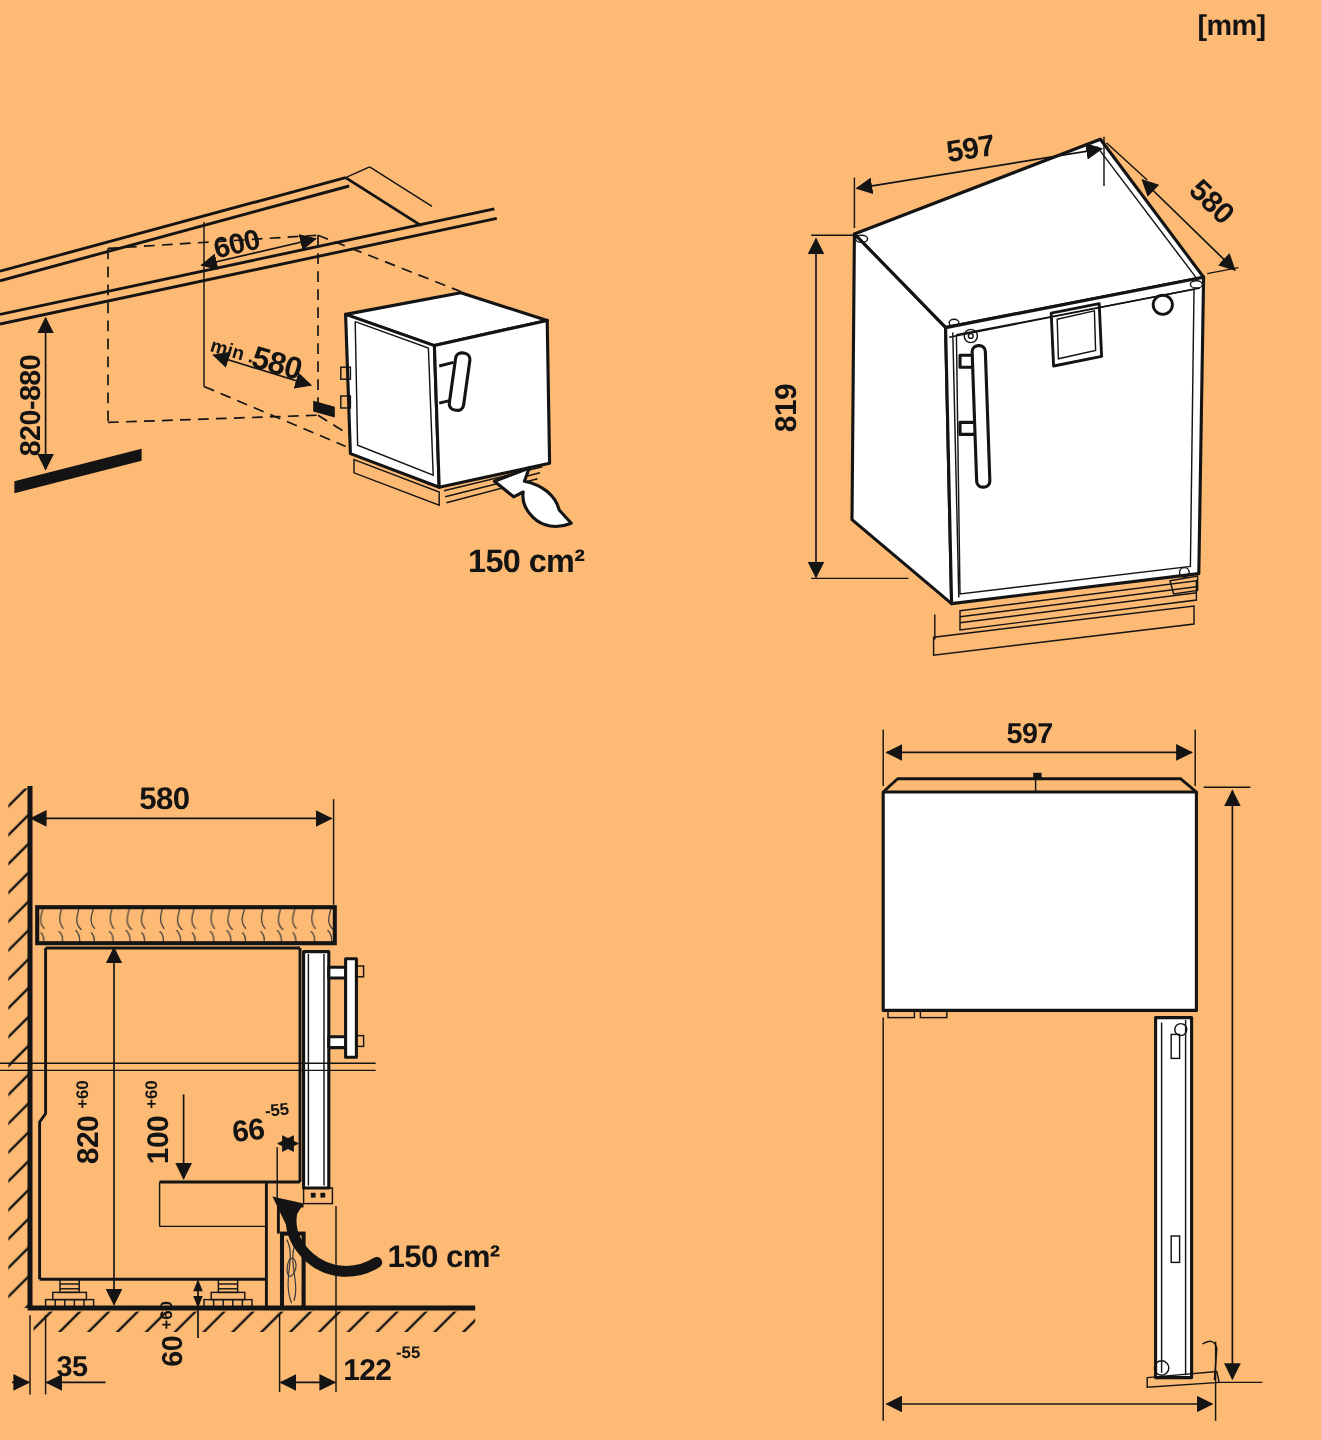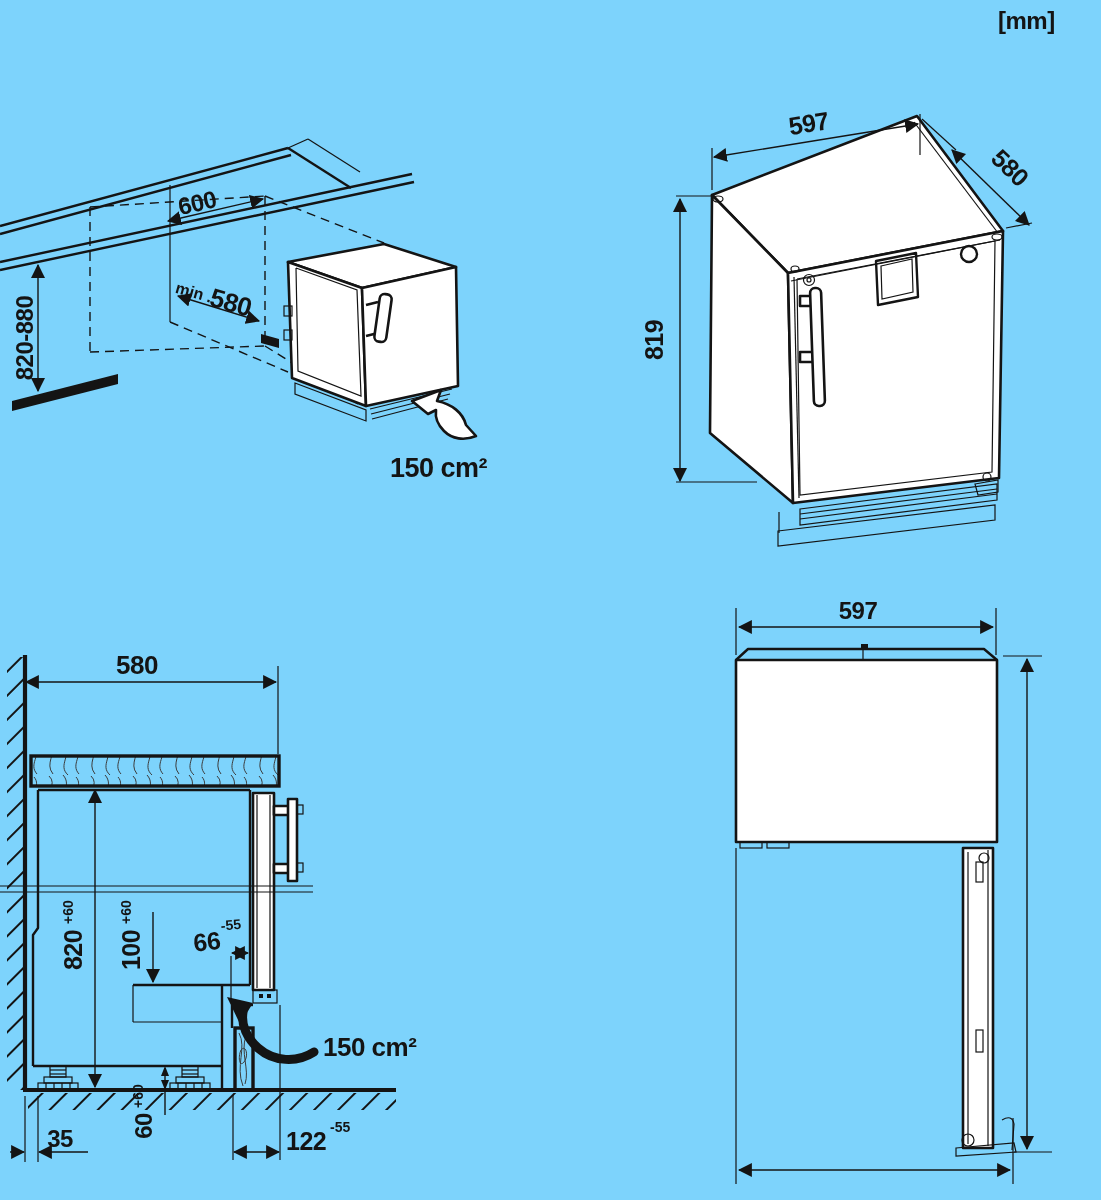--- a/index.html
+++ b/index.html
@@ -1,16 +1,16 @@
 <!DOCTYPE html>
 <html><head>
 <meta charset="utf-8">
 <style>
   html,body{margin:0;padding:0;background:#fff;}
-  #stage{width:1101px;height:1200px;position:relative;background:#7dd3fc;}
+  #stage{width:1101px;height:1200px;position:relative;background:#fdba74;}
   svg{display:block;}
   text{font-family:"Liberation Sans", sans-serif; fill:#141414;}
   .d27{font-size:27px;font-weight:700;letter-spacing:-0.5px;}
   .d26{font-size:26px;font-weight:600;letter-spacing:-0.5px;}
   .d25{font-size:25px;font-weight:600;letter-spacing:-0.5px;}
   .d24{font-size:24px;font-weight:600;letter-spacing:-0.5px;}
   .d16{font-size:16px;font-weight:600;}
   .d14{font-size:14px;font-weight:600;}
   .ln  {stroke:#141414;fill:none;stroke-width:2.4;stroke-linejoin:round;}
   .lnw {stroke:#141414;fill:#fff;stroke-width:2.6;stroke-linejoin:round;}

